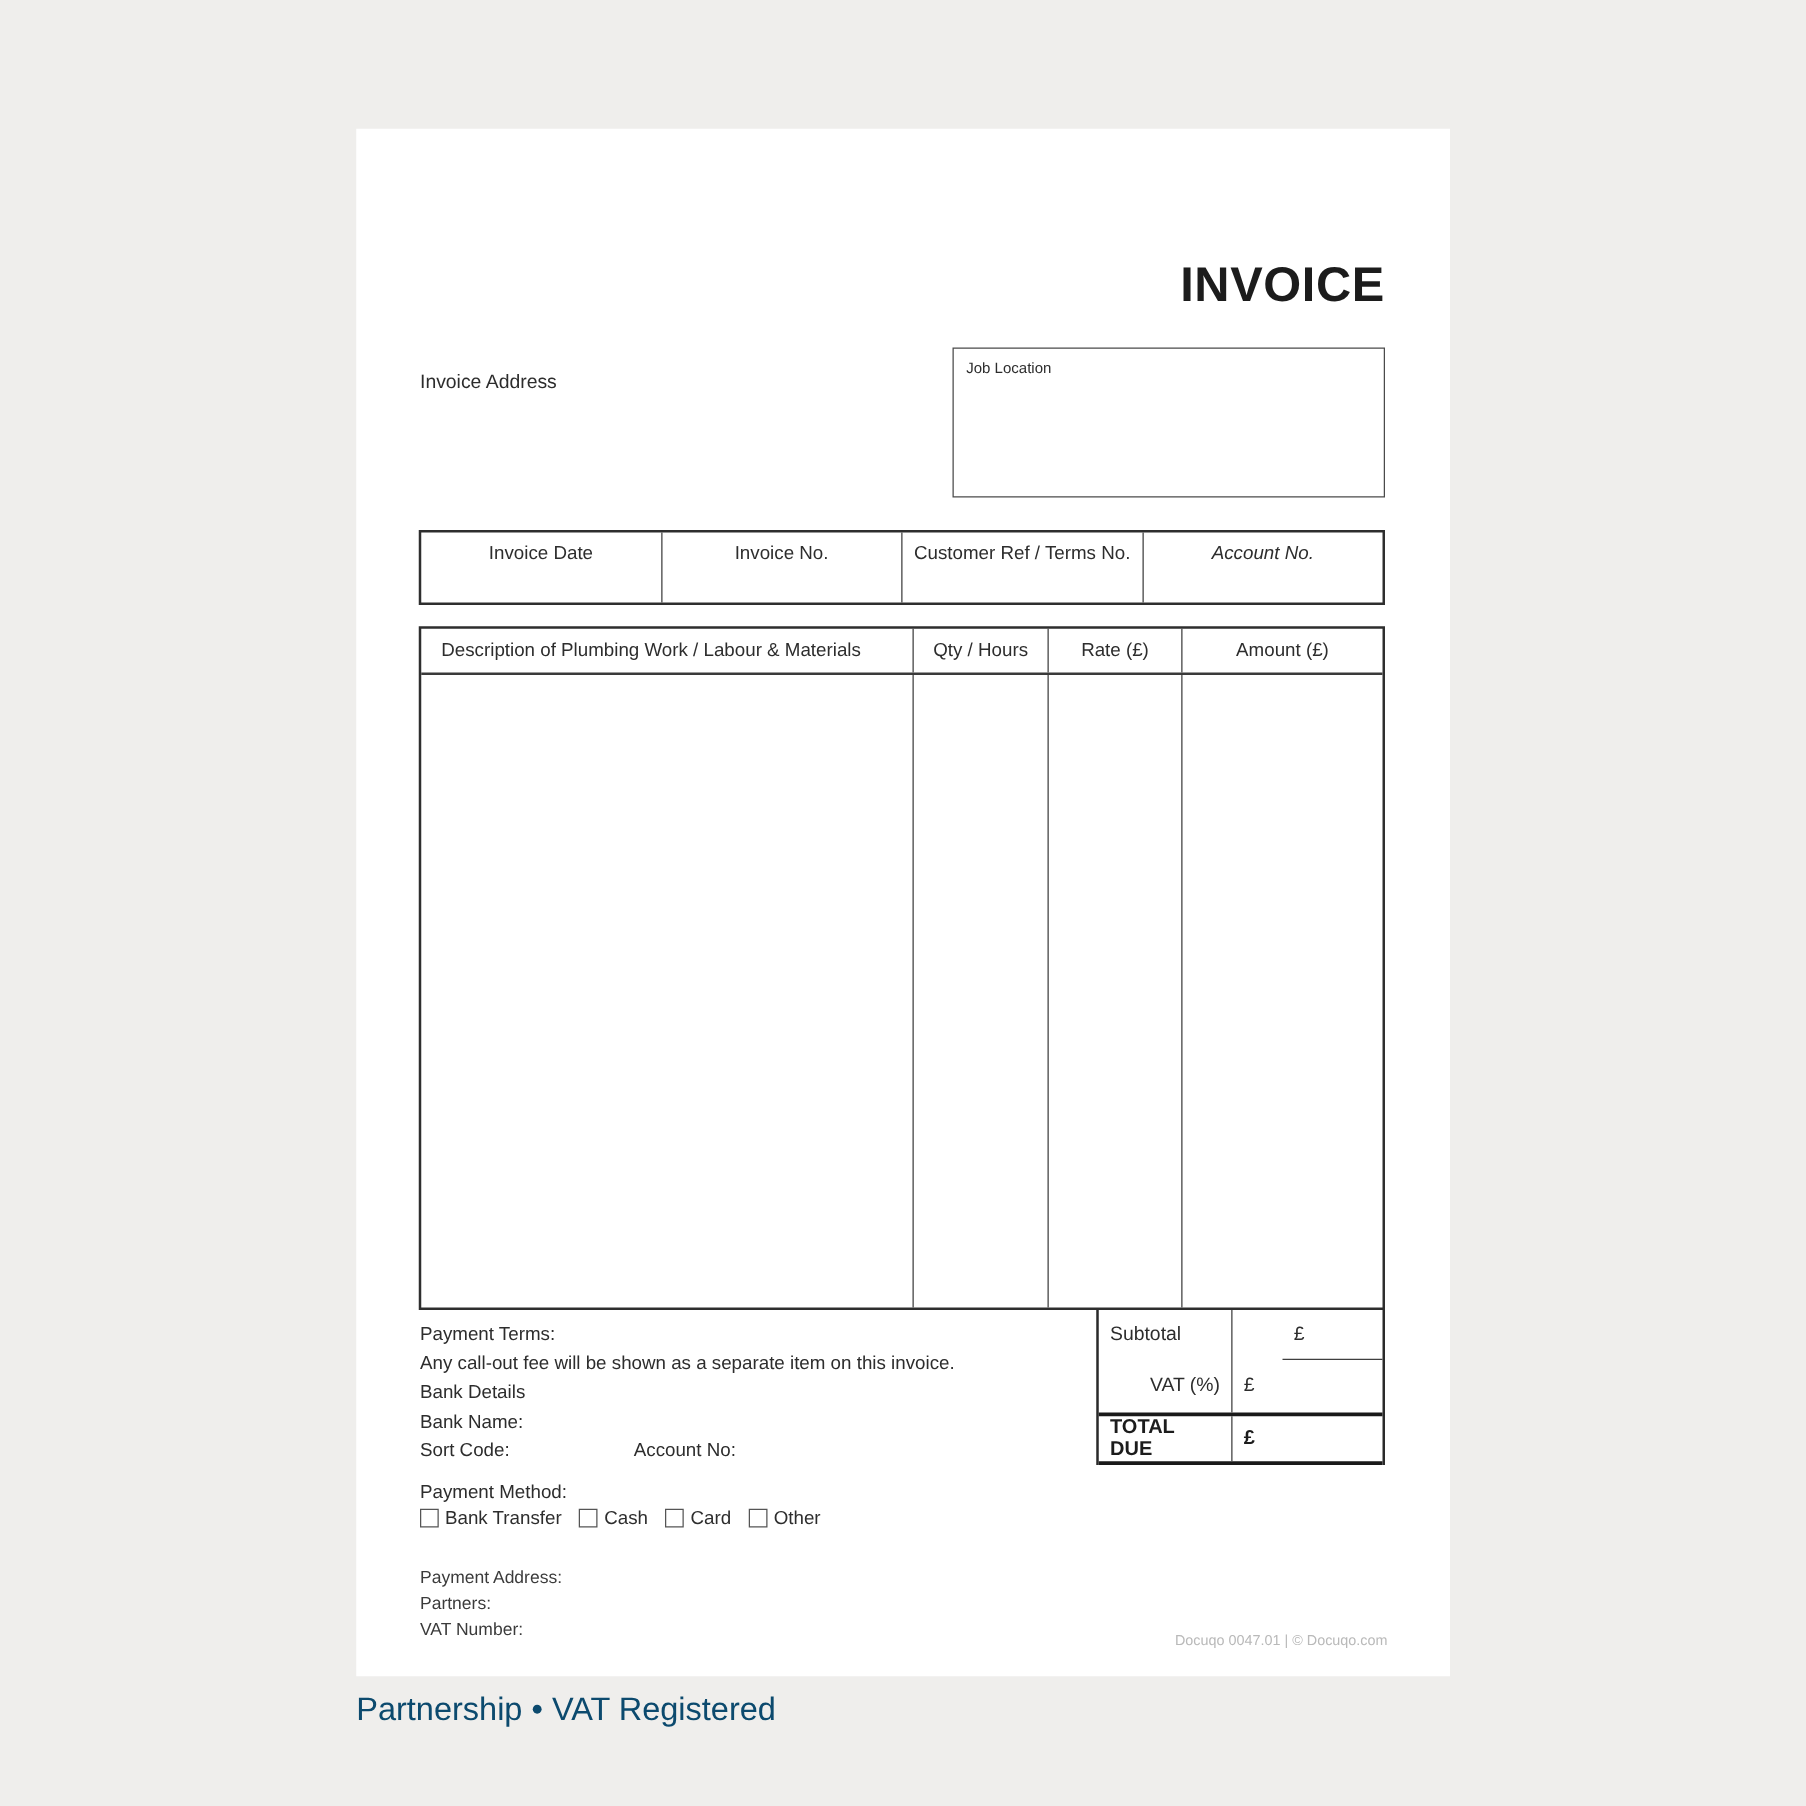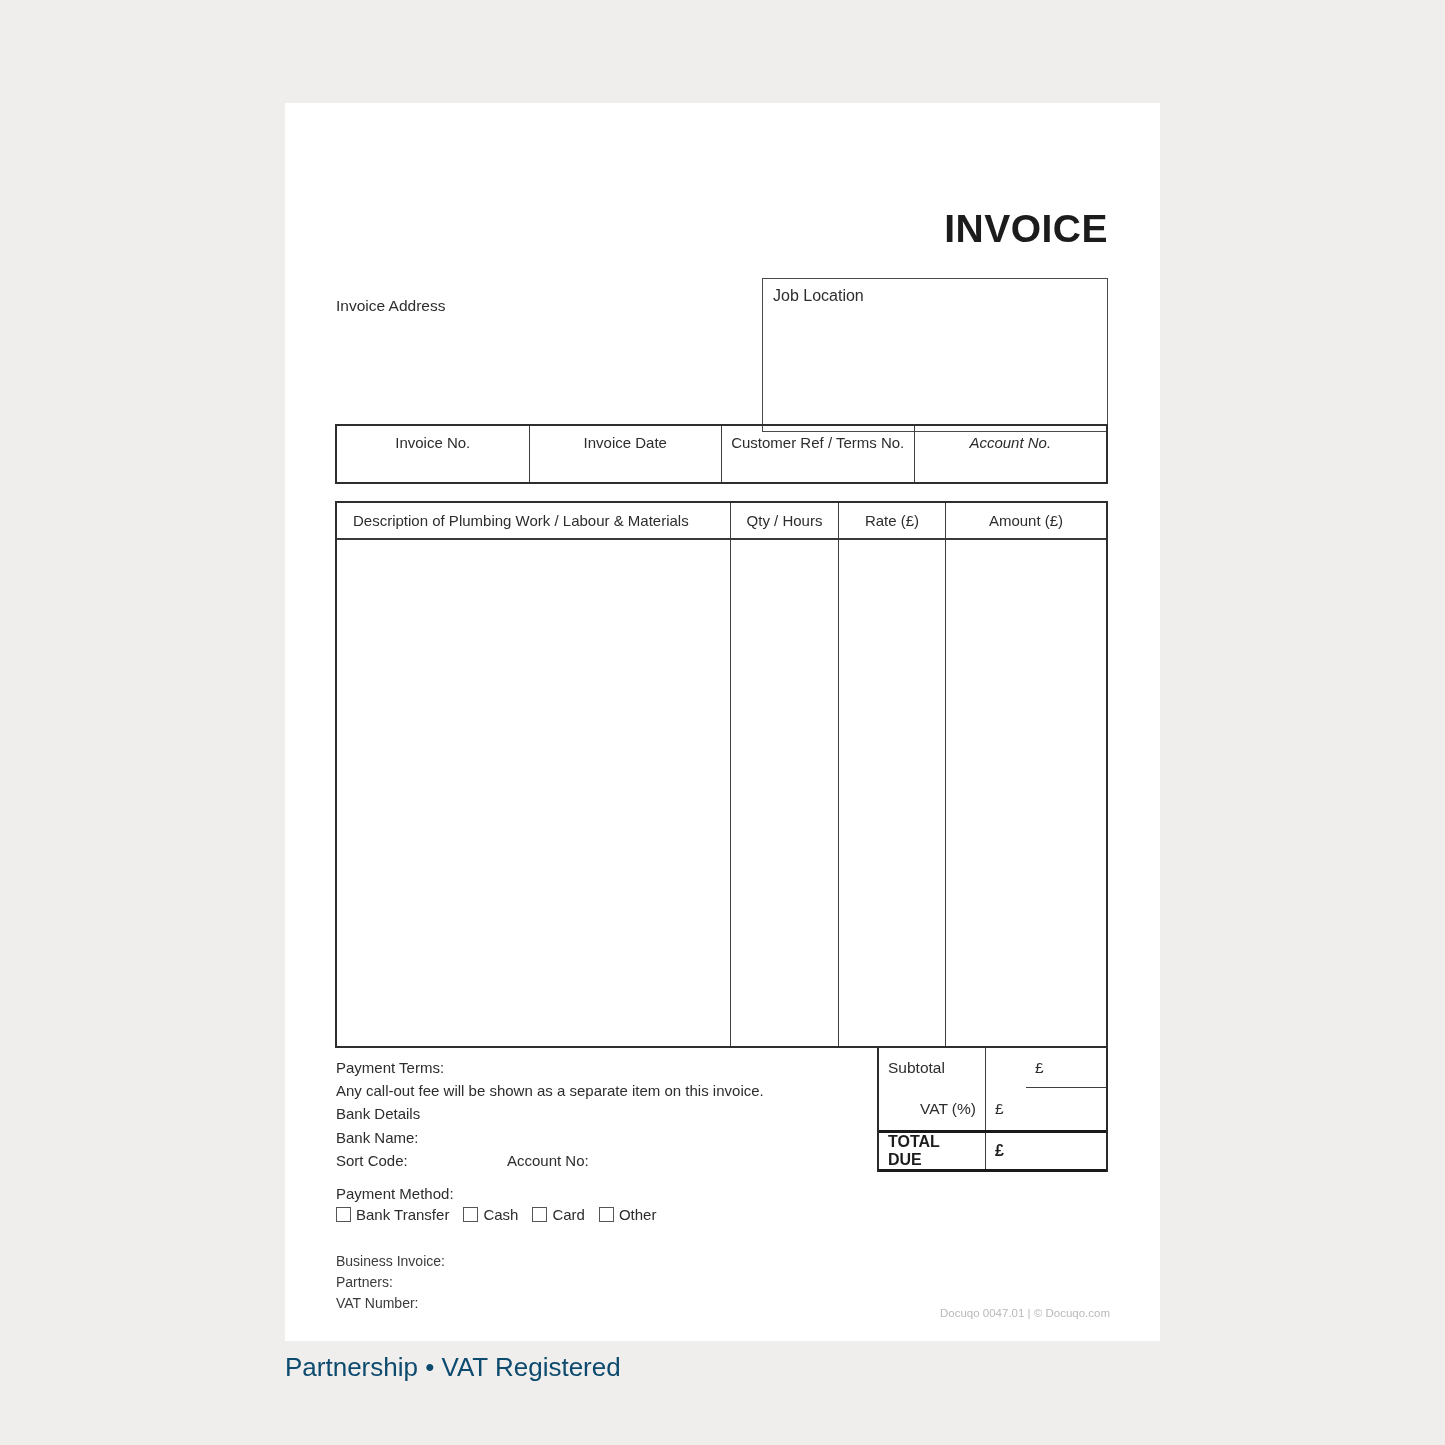--- a/index.html
+++ b/index.html
@@ -18,24 +18,24 @@
   }
   .invoice-title {
     position:absolute; top:104px; right:52px;
     font-size:39px; font-weight:700; color:#1c1c1c; letter-spacing:0.5px;
   }
   .invoice-address-label {
     position:absolute; left:51px; top:194px;
     font-size:15.5px;
   }
   .job-location-box {
-    position:absolute; left:477px; top:175px; width:346px; height:154px;
+    position:absolute; left:477px; top:175px; width:346px; height:120px;
     border:1.5px solid #4a4a4a;
     padding:8px 10px;
-    font-size:16px;
+    font-size:12px;
   }
   .info-row {
     position:absolute; left:50px; top:321px; width:773px; height:60px;
     border:2px solid #2e2e2e;
     display:flex;
   }
   .info-cell {
     flex:1; text-align:center; padding-top:8px; font-size:15px;
     border-right:1.5px solid #3f3f3f;
   }
@@ -116,22 +116,22 @@
 
   <div class="invoice-title">INVOICE</div>
 
   <div class="invoice-address-label">Invoice Address</div>
 
   <div class="job-location-box">
     <span>Job Location</span>
   </div>
 
   <div class="info-row">
+    <div class="info-cell">Invoice Date</div>
     <div class="info-cell">Invoice No.</div>
-    <div class="info-cell">Invoice Date</div>
     <div class="info-cell">Customer Ref / Terms No.</div>
     <div class="info-cell">Account No.</div>
   </div>
 
   <div class="items-table">
     <div class="items-header">
       <div class="col-desc">Description of Plumbing Work / Labour &amp; Materials</div>
       <div class="col-qty">Qty / Hours</div>
       <div class="col-rate">Rate (£)</div>
       <div class="col-amt">Amount (£)</div>
@@ -183,20 +183,20 @@
     <div class="method">
       <span class="checkbox"></span>
       <span class="m-label">Card</span>
     </div>
     <div class="method">
       <span class="checkbox"></span>
       <span class="m-label">Other</span>
     </div>
   </div>
 
-  <div class="biz-line" style="top:1150px">Business Invoice:</div>
+  <div class="biz-line" style="top:1150px">Payment Address:</div>
   <div class="biz-line" style="top:1171px">Partners:</div>
   <div class="biz-line" style="top:1192px">VAT Number:</div>
 
   <div class="credit">Docuqo 0047.01 | © Docuqo.com</div>
 </div>
 
 <div class="caption">Partnership • VAT Registered</div>
 
 </body></html>

